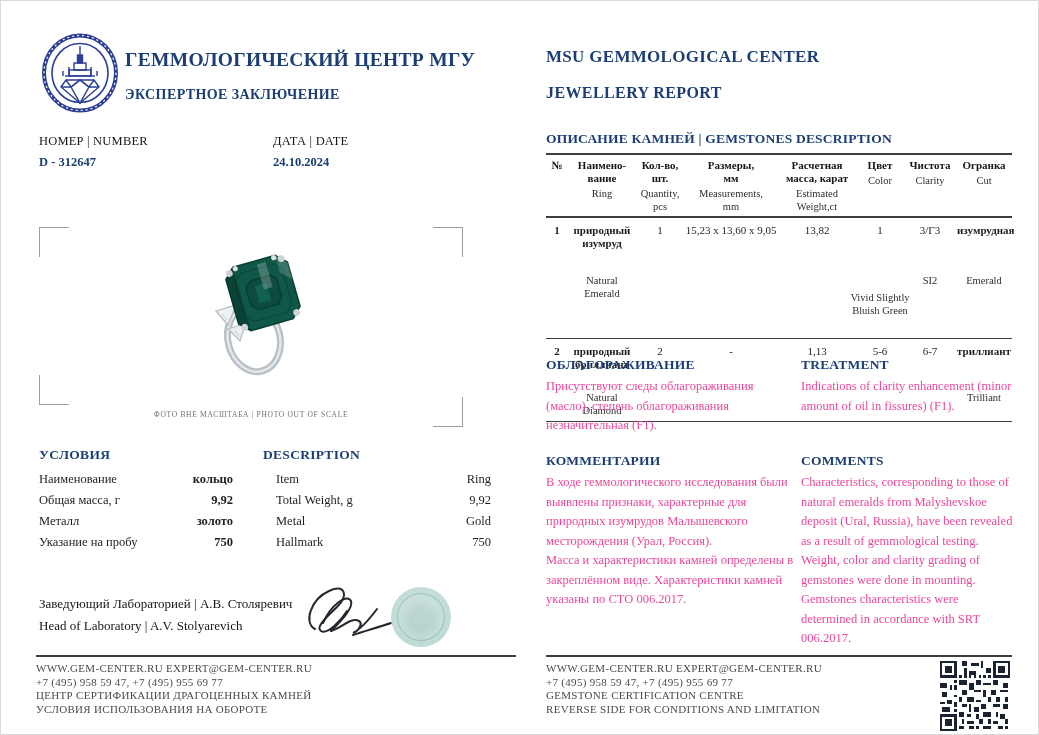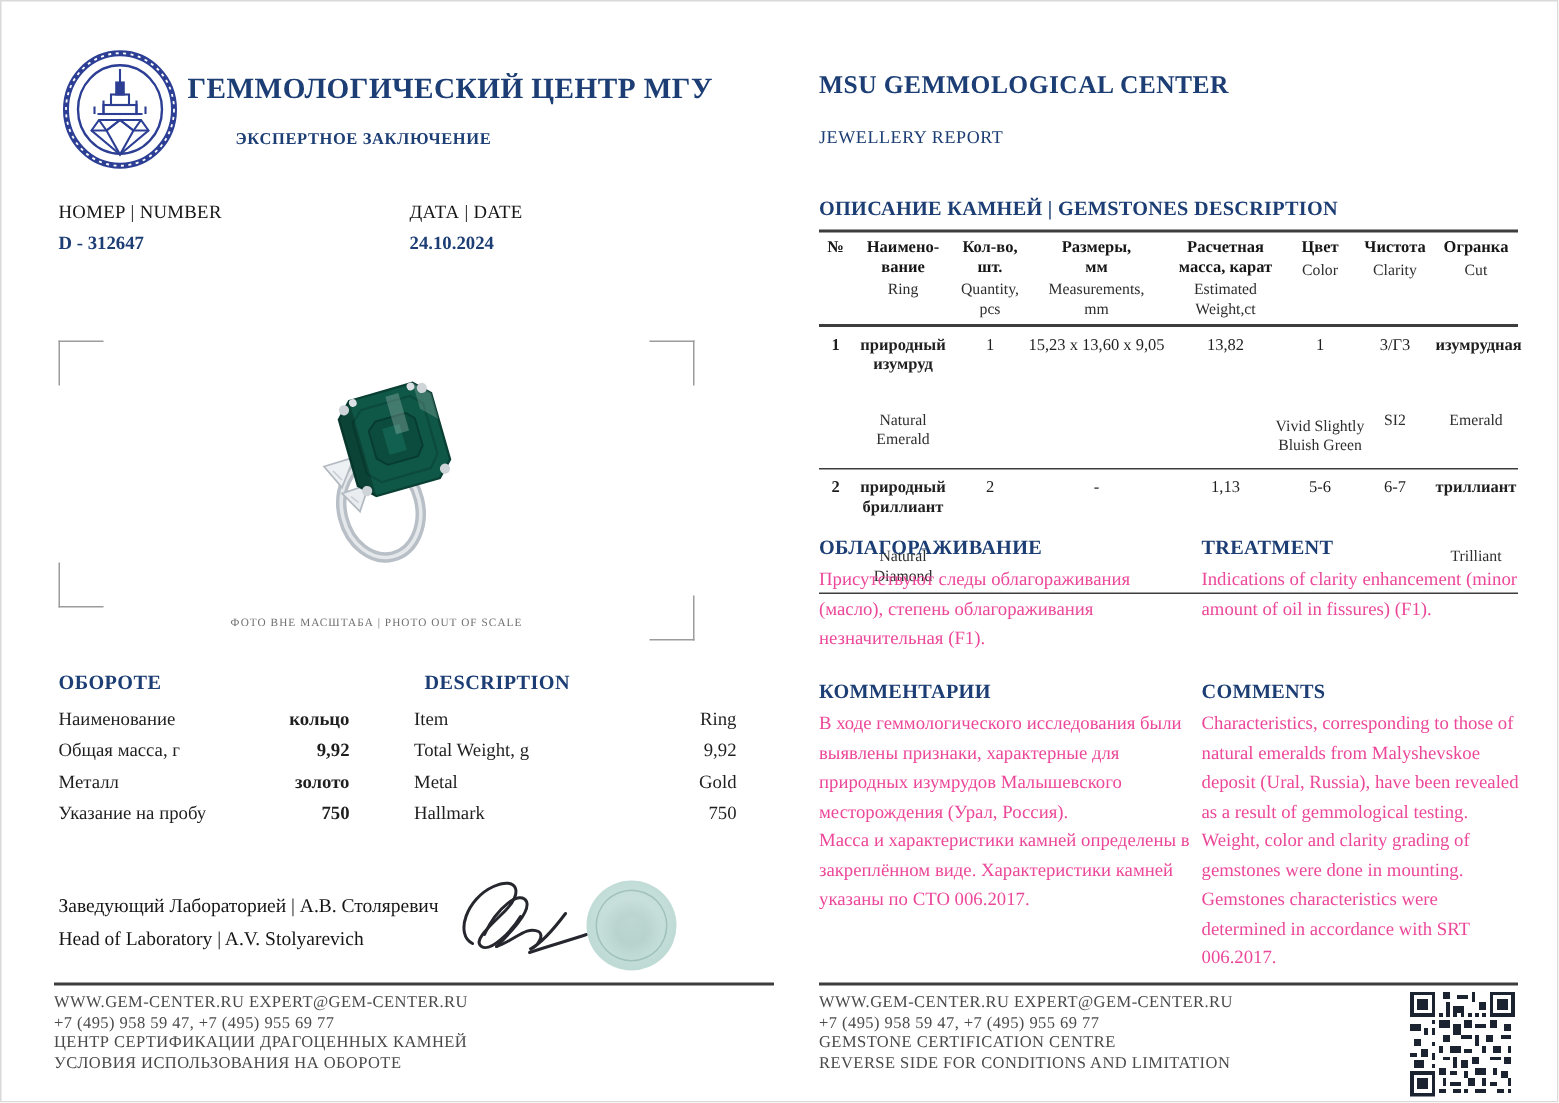--- a/index.html
+++ b/index.html
@@ -12,21 +12,21 @@
   .page {
     position:absolute; inset:0; background:#fff;
     border:1px solid #d9d9d9;
   }
   .navy { color:#1c3e74; }
 
   
   .hdr-left { position:absolute; left:38px; top:32px; width:480px; }
   .logo { position:absolute; left:2px; top:0; width:78px; height:80px; }
   .org-ru { position:absolute; left:86px; top:16px; font-size:19.5px; font-weight:700; letter-spacing:.3px; }
-  .doc-ru { position:absolute; left:86px; top:54px; font-size:11px; font-weight:700; letter-spacing:.4px;margin-left:32px; }
+  .doc-ru { position:absolute; left:86px; top:54px; font-size:14px; font-weight:700; letter-spacing:.4px; }
 
   .meta { position:absolute; left:38px; top:133px; width:470px; font-size:12.5px; }
   .meta-label { font-weight:400; color:#161616; letter-spacing:.2px; }
   .meta-value { font-weight:700; margin-top:6px; }
   .meta-num { position:absolute; left:0; top:0; }
   .meta-date { position:absolute; left:234px; top:0; }
 
   .photo { position:absolute; left:38px; top:226px; width:424px; height:200px; }
   .corner { position:absolute; width:30px; height:30px; border:0 solid #9c9c9c; }
   .corner.tl { left:0; top:0; border-left-width:1px; border-top-width:1px; }
@@ -34,21 +34,21 @@
   .corner.bl { left:0; bottom:22px; border-left-width:1px; border-bottom-width:1px; }
   .corner.br { right:0; bottom:0; border-right-width:1px; border-bottom-width:1px; }
   .ring-svg { position:absolute; left:155px; top:10px; }
   .photo-caption {
     position:absolute; left:0; right:0; bottom:8px; text-align:center;
     font-size:7.5px; letter-spacing:.7px; color:#6f6f6f;
   }
 
   .desc { position:absolute; left:38px; top:446px; width:452px; }
   .desc-title { font-size:13.5px; font-weight:700; letter-spacing:.3px; }
-  .desc-title.en { position:absolute; left:244px; top:0; }
+  .desc-title.en { position:absolute; left:224px; top:0; }
   .desc-half { position:absolute; top:22px; }
   .desc-half.ru { left:0; width:194px; }
   .desc-half.en { left:237px; width:215px; }
   .desc-row { display:flex; justify-content:space-between; font-size:12.5px; line-height:21px; }
   .desc-val-ru { font-weight:700; }
   .desc-val-en { font-weight:400; }
 
   .sig { position:absolute; left:38px; top:592px; width:470px; height:60px; }
   .sig-line { font-size:13px; line-height:22px; color:#161616; }
   .sig-scribble { position:absolute; left:262px; top:-10px; }
@@ -63,34 +63,34 @@
   }
 
   .footer { position:absolute; font-size:11px; letter-spacing:.3px; color:#4a4a4a; line-height:13.5px; border-top:2px solid #3d3d3d; padding-top:5px; }
   .footer.left { left:35px; top:654px; width:480px; }
   .footer.right { left:545px; top:654px; width:466px; }
   .qr { position:absolute; right:2px; top:4px; }
 
   
   .hdr-right { position:absolute; left:545px; top:46px; width:465px; }
   .org-en { font-size:17px; font-weight:700; letter-spacing:.3px; }
-  .doc-en { font-size:12px; font-weight:400; letter-spacing:.4px; margin-top:17px; }
+  .doc-en { font-size:16px; font-weight:700; letter-spacing:.4px; margin-top:17px; }
 
   .gems { position:absolute; left:545px; top:130px; width:466px; }
   .gems-title { font-size:13.5px; font-weight:700; letter-spacing:.2px; margin-bottom:6px; }
   .gtable-head { border-top:2px solid #3d3d3d; border-bottom:2px solid #3d3d3d; padding:4px 0 3px; }
   .grow { display:grid; grid-template-columns:22px 68px 48px 94px 78px 48px 52px 1fr; }
   .gcell { text-align:center; padding:0 1px; }
   .th-ru { font-size:11px; font-weight:700; color:#161616; white-space:pre-line; line-height:13px; }
   .th-en { font-size:10.5px; font-weight:400; color:#2e2e2e; white-space:pre-line; line-height:13px; margin-top:2px; }
   .gbody-row { border-bottom:1.5px solid #3d3d3d; padding:6px 0 4px; }
   .g-ru { font-size:11px; line-height:13px; }
   .g-ru .gname, .g-ru .gcut { font-weight:700; }
   .g-en { font-size:10.5px; color:#2e2e2e; line-height:13px; margin-top:24px; }
-  .g-en .wide { margin:4px -9px; }
+  .g-en .wide { margin:17px -9px; }
 
   .treat { position:absolute; left:545px; top:356px; width:466px; }
   .sect-title { font-size:13.5px; font-weight:700; letter-spacing:.2px; }
   .treat-ru { position:absolute; left:0; top:0; width:248px; }
   .treat-en { position:absolute; left:255px; top:0; width:211px; }
   .body-text { font-size:12.5px; line-height:19.5px; color:#ec4899; margin-top:4px; }
 
   .comments { position:absolute; left:545px; top:452px; width:466px; }
   .comm-ru { position:absolute; left:0; top:0; width:250px; }
   .comm-en { position:absolute; left:255px; top:0; width:214px; }
@@ -172,21 +172,21 @@
         <circle cx="41" cy="83" r="3.4" fill="#cfd4d9"></circle>
         <circle cx="95" cy="83" r="3.4" fill="#cfd4d9"></circle>
         <circle cx="48" cy="24" r="2.6" fill="#dde1e5"></circle>
         <circle cx="88" cy="24" r="2.6" fill="#dde1e5"></circle>
       </g>
     </svg>
     <div class="photo-caption">ФОТО ВНЕ МАСШТАБА | PHOTO OUT OF SCALE</div>
   </div>
 
   <div class="desc">
-    <div class="desc-title navy">ОБОРОТЕ</div>
+    <div class="desc-title navy">УСЛОВИЯ</div>
     <div class="desc-title navy en">DESCRIPTION</div>
 
     <div class="desc-half ru">
       <div class="desc-row">
         <span>Наименование</span>
         <span class="desc-val-ru">кольцо</span>
       </div>
       <div class="desc-row">
         <span>Общая масса, г</span>
         <span class="desc-val-ru">9,92</span>

